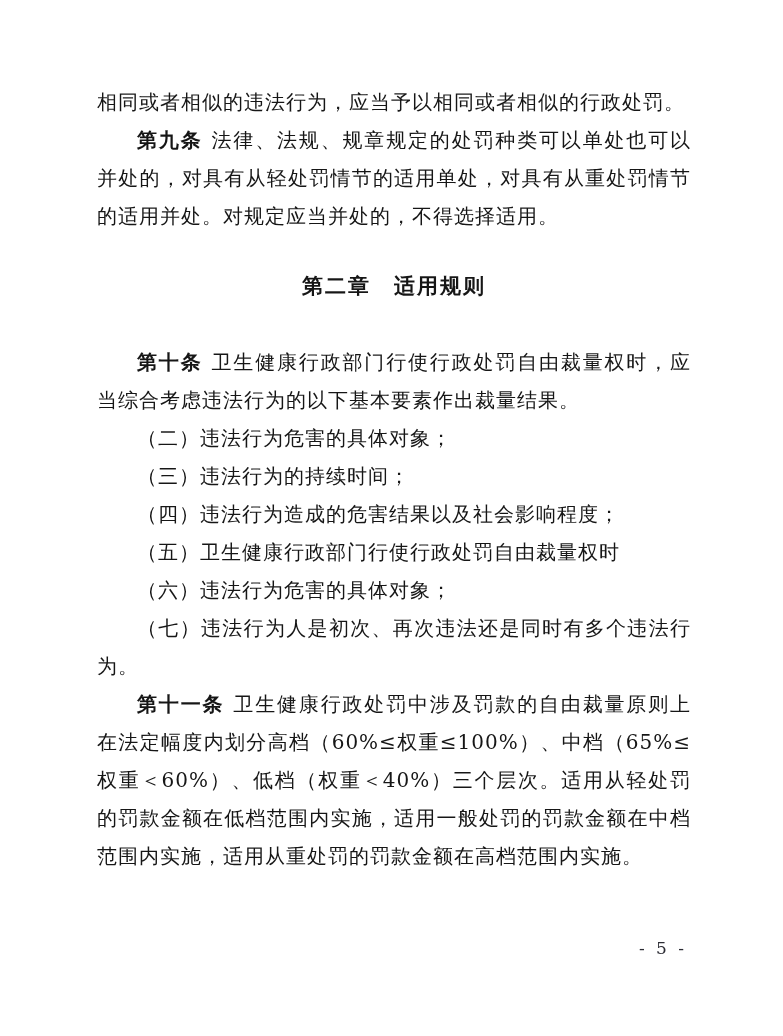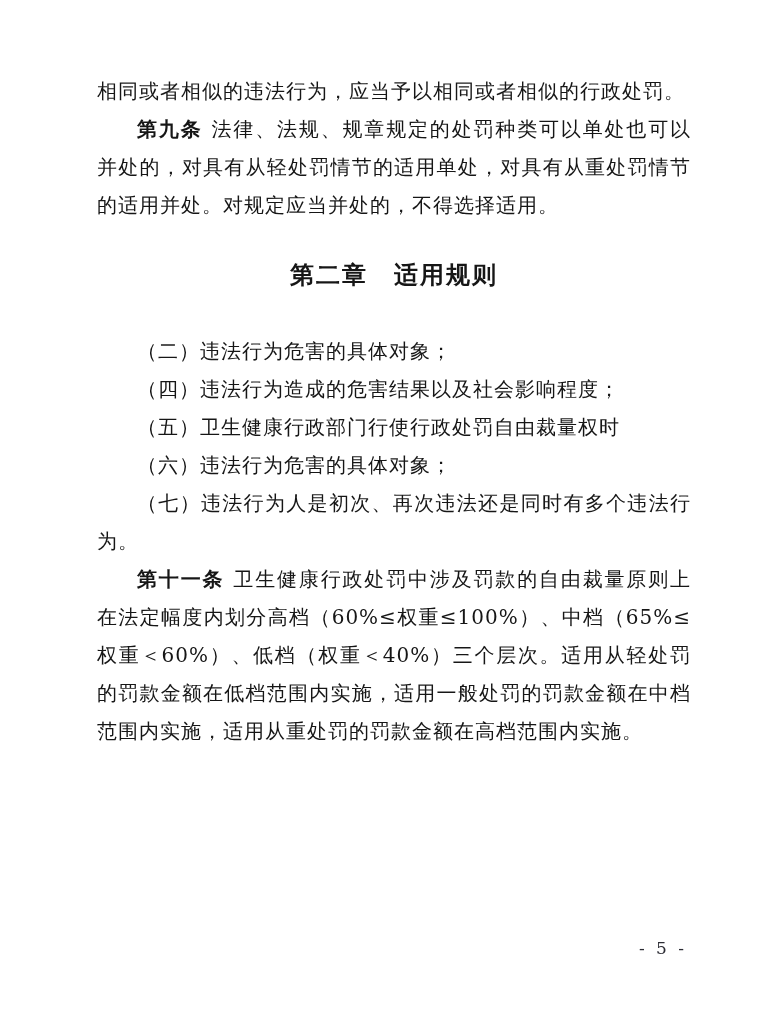--- a/index.html
+++ b/index.html
@@ -11,42 +11,42 @@
     height: 1036px;
     background: #ffffff;
     position: relative;
     overflow: hidden;
     font-family: "DejaVu Serif", "Liberation Serif", serif;
     color: #161616;
   }
   .page-body {
     position: absolute;
     left: 97px;
-    top: 72px;
+    top: 83px;
     width: 594px;
   }
   .para {
     margin: 0;
     font-size: 20px;
     line-height: 38px;
     letter-spacing: 1px;
     text-align: justify;
     text-justify: inter-ideograph;
   }
   .para.indent {
     text-indent: 2em;
   }
   .article-label {
     font-weight: bold;
     margin-right: 9px;
     font-family: Liberation Serif, serif;
   }
   .chapter-heading {
     margin: 32px 0 38px 0;
-    font-size: 24px;
+    font-size: 21px;
     line-height: 38px;
     font-weight: bold;
     text-align: center;
     letter-spacing: 2px;
   }
   .page-number {
     position: absolute;
     right: 96px;
     bottom: 78px;
     font-size: 17px;
@@ -59,22 +59,24 @@
 <body>
 
 <div class="page-body">
 
   <p class="para">相同或者相似的违法行为，应当予以相同或者相似的行政处罚。</p>
 
   <p class="para indent"><span class="article-label">第九条</span><span>法律、法规、规章规定的处罚种类可以单处也可以并处的，对具有从轻处罚情节的适用单处，对具有从重处罚情节的适用并处。对规定应当并处的，不得选择适用。</span></p>
 
   <h2 class="chapter-heading">第二章　适用规则</h2>
 
+  <p class="para indent"><span class="article-label">第十条</span><span>卫生健康行政部门行使行政处罚自由裁量权时，应当综合考虑违法行为的以下基本要素作出裁量结果。</span></p>
 
   <p class="para indent">（二）违法行为危害的具体对象；</p>
+  <p class="para indent">（三）违法行为的持续时间；</p>
   <p class="para indent">（四）违法行为造成的危害结果以及社会影响程度；</p>
   <p class="para indent">（五）卫生健康行政部门行使行政处罚自由裁量权时</p>
   <p class="para indent">（六）违法行为危害的具体对象；</p>
   <p class="para indent">（七）违法行为人是初次、再次违法还是同时有多个违法行为。</p>
 
   <p class="para indent"><span class="article-label">第十一条</span><span>卫生健康行政处罚中涉及罚款的自由裁量原则上在法定幅度内划分高档（60%≤权重≤100%）、中档（65%≤权重＜60%）、低档（权重＜40%）三个层次。适用从轻处罚的罚款金额在低档范围内实施，适用一般处罚的罚款金额在中档范围内实施，适用从重处罚的罚款金额在高档范围内实施。</span></p>
 
 </div>
 
 <div class="page-number">- 5 -</div>

